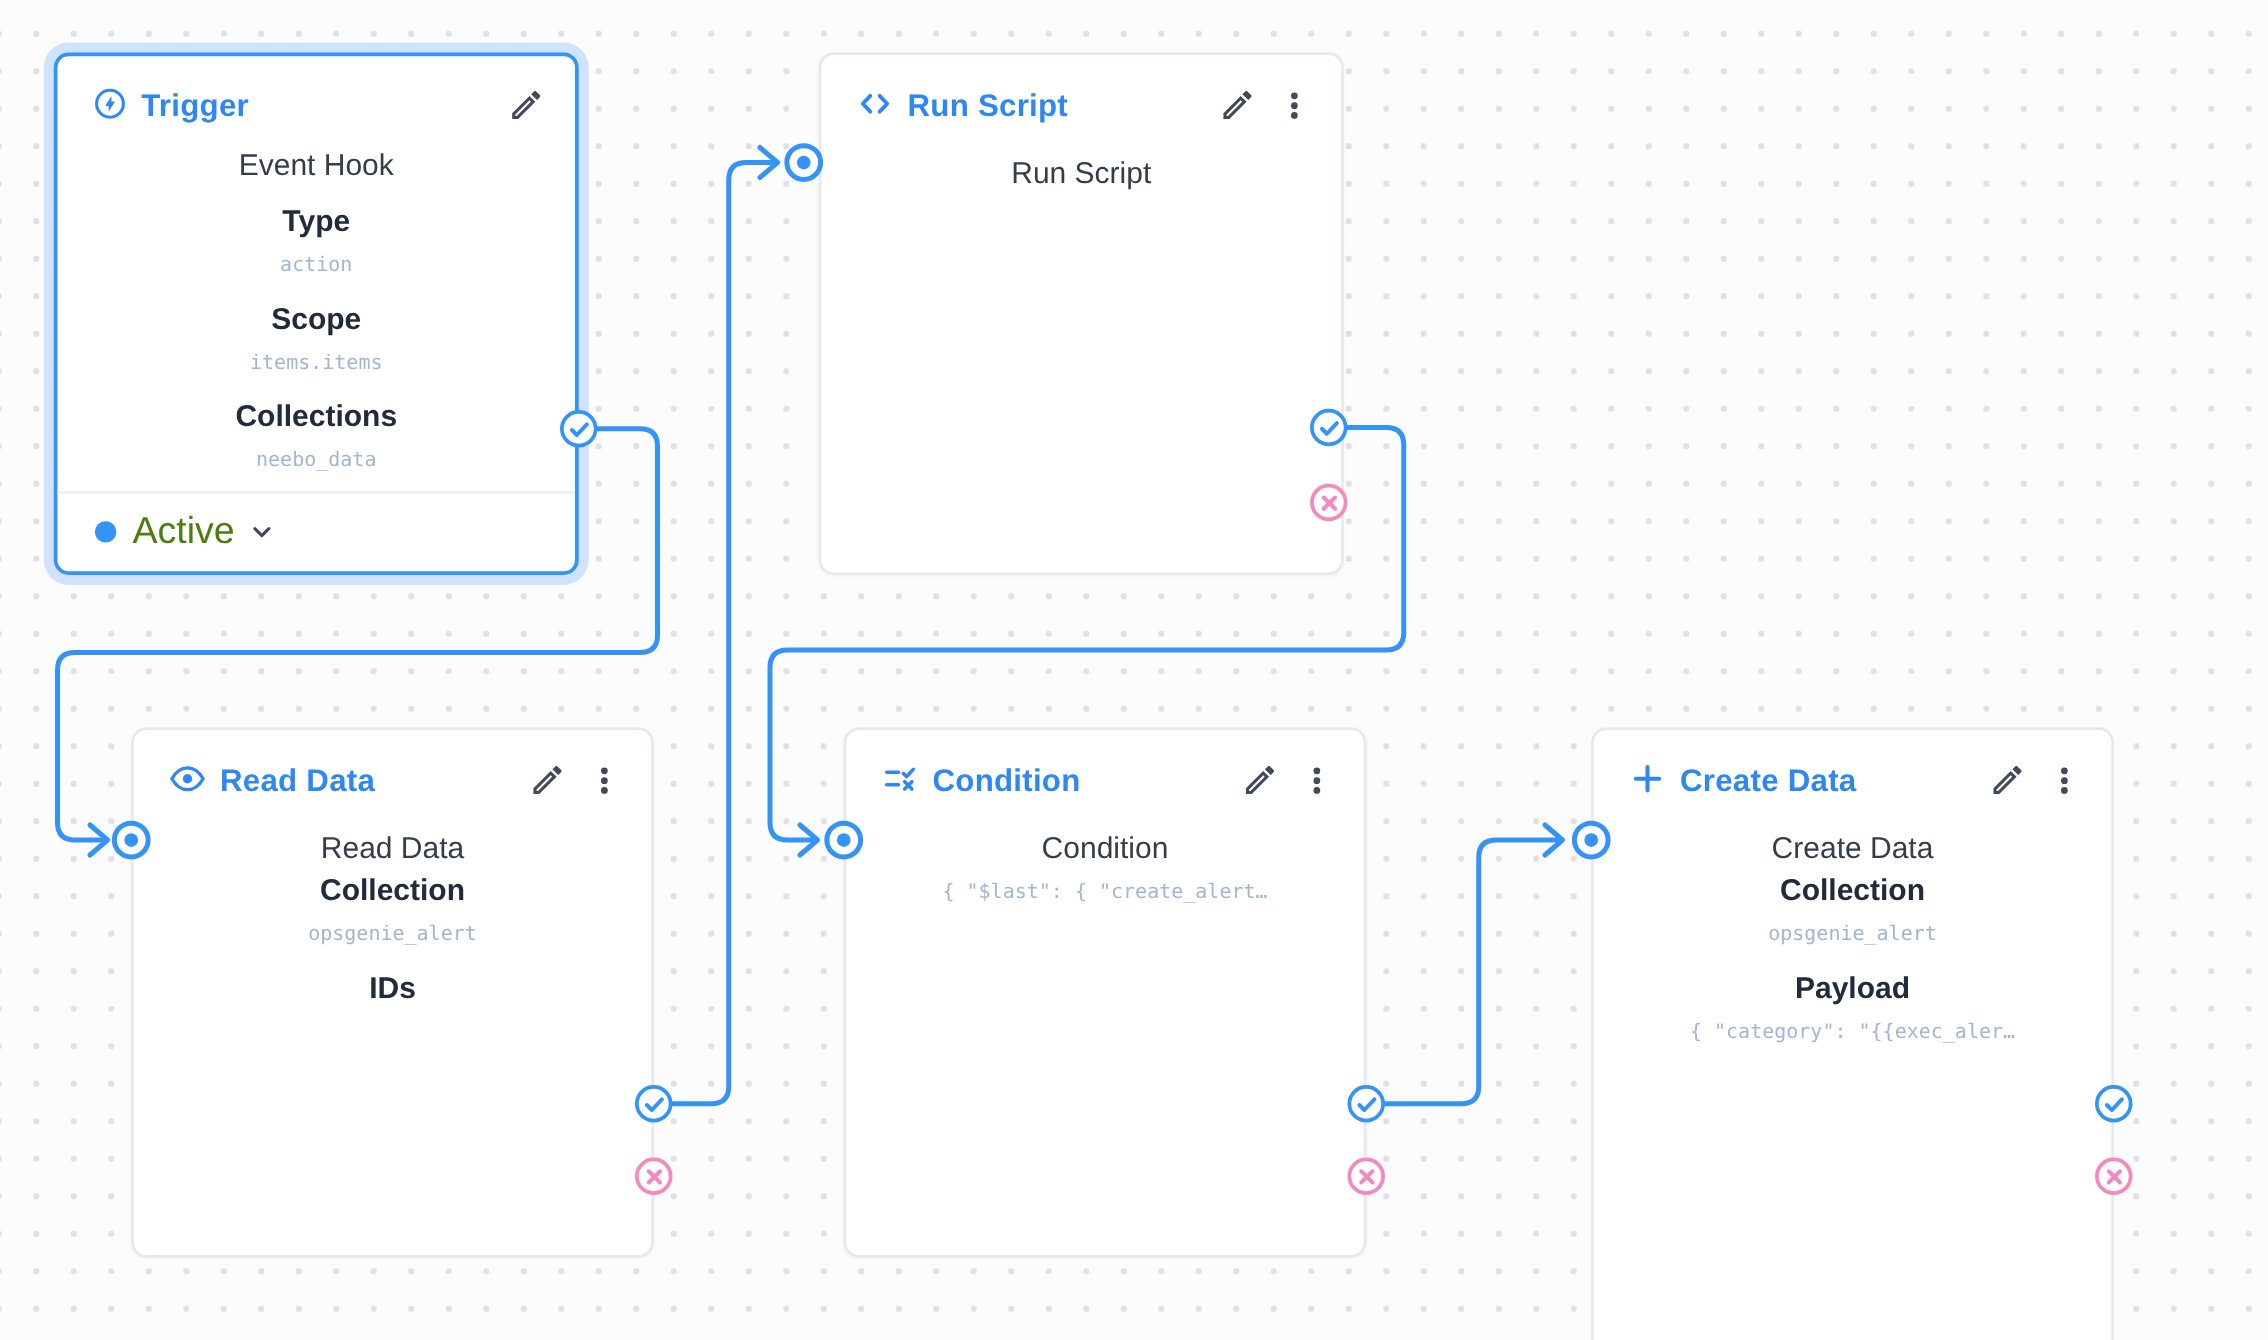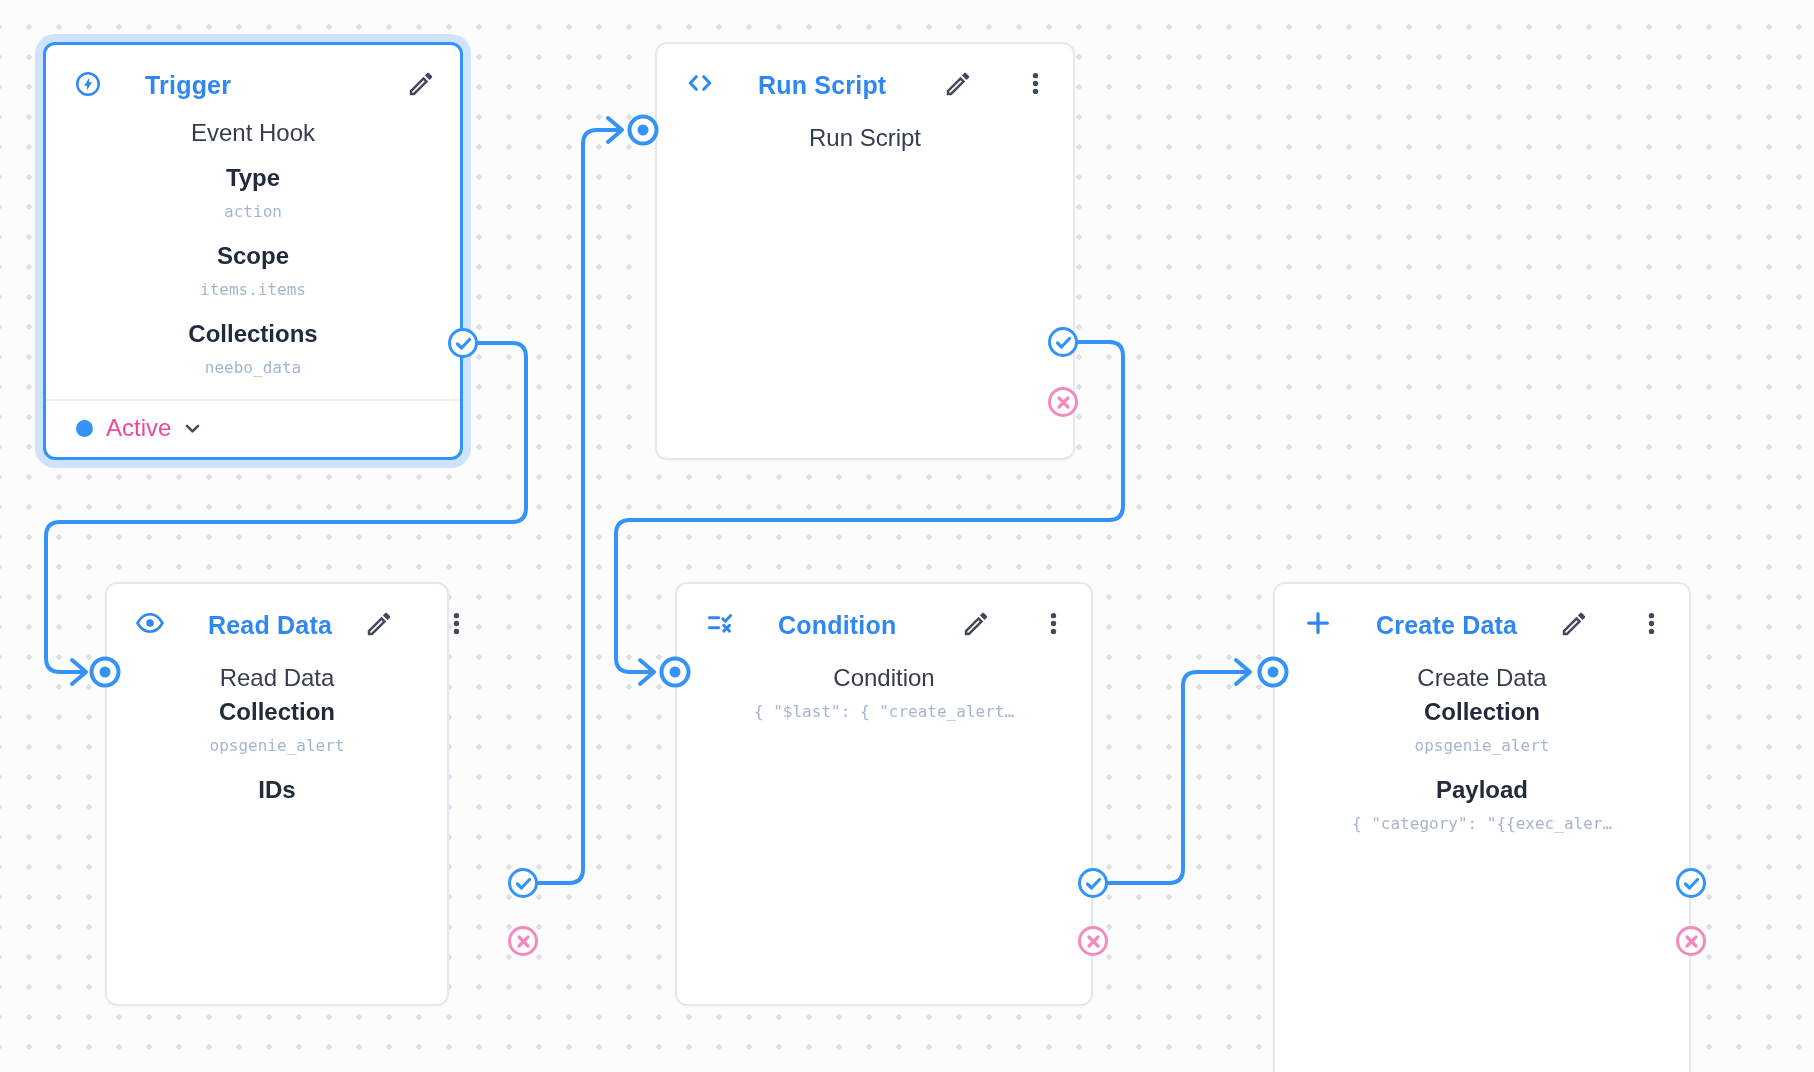--- a/index.html
+++ b/index.html
@@ -18,21 +18,21 @@
 
   .node{
     position:absolute;background:#ffffff;border:2px solid #e5e8ee;border-radius:12px;
     box-sizing:border-box;z-index:1;box-shadow:0 1px 3px rgba(40,50,70,.04);
   }
   .node.selected{
     border:3px solid #3493f8;
     box-shadow:0 0 0 8px #cfe3fd;
   }
   .node-header{
-    display:flex;align-items:center;padding:24px 24px 0 28px;gap:32px;
+    display:flex;align-items:center;padding:24px 24px 0 28px;
   }
   .node-title{
     color:#2f87f4;font-size:25px;font-weight:700;letter-spacing:.2px;
     margin-left:11px;flex:1 1 auto;white-space:nowrap;
   }
   .hicon{flex:0 0 auto;display:block;}
   .hbtn{flex:0 0 auto;background:none;border:none;padding:0;cursor:pointer;display:block;}
   .hbtn + .hbtn{margin-left:17px;}
 
   .node-body{padding:0 32px;text-align:center;}
@@ -46,21 +46,21 @@
     font-family:"DejaVu Sans Mono",monospace;font-size:16px;color:#a3b6d0;line-height:33px;
     white-space:nowrap;overflow:hidden;text-overflow:clip;max-width:100%;
   }
   .tight{margin-top:14px;}
 
   .status-row{
     position:absolute;left:0;right:0;bottom:0;border-top:2px solid #eef0f4;
     display:flex;align-items:center;padding:13px 26px 15px 30px;cursor:pointer;
   }
   .status-dot{width:17px;height:17px;border-radius:50%;background:#3493f8;flex:0 0 auto;}
-  .status-label{font-size:24px;color:#ec4899;margin:0 10px 0 13px;font-weight:400;}
+  .status-label{font-size:30px;color:#4d7c0f;margin:0 10px 0 13px;font-weight:400;}
 
   .port{
     position:absolute;box-sizing:border-box;background:#fff;border-radius:50%;
     transform:translate(-50%,-50%);z-index:3;display:flex;align-items:center;justify-content:center;
   }
   .port.io{width:31px;height:31px;border:4px solid #3493f8;}
   .port.io::after{content:"";width:11px;height:11px;border-radius:50%;background:#3493f8;}
   .port.ok{width:30px;height:30px;border:3.5px solid #3493f8;}
   .port.no{width:30px;height:30px;border:3.5px solid #f489bf;}
   .port svg{display:block;}
@@ -139,21 +139,21 @@
             <circle cx="12" cy="12" r="2.4" fill="#424a5a"></circle>
             <circle cx="12" cy="19" r="2.4" fill="#424a5a"></circle>
           </svg>
       </button>
     </div>
     <div class="node-body">
       <div class="in-label">Run Script</div>
     </div>
   </div>
 
-  <div class="node" style="left:105px;top:582px;width:344px;height:424px;">
+  <div class="node" style="left:105px;top:582px;width:418px;height:424px;">
     <div class="node-header">
       <span class="hicon">
         <svg width="30" height="30" viewBox="0 0 24 24">
             <path d="M2 12c2.8-5 6.3-7 10-7s7.2 2 10 7c-2.8 5-6.3 7-10 7s-7.2-2-10-7z" fill="none" stroke="#2f87f4" stroke-width="2.1"></path>
             <circle cx="12" cy="12" r="3" fill="#2f87f4"></circle>
           </svg>
       </span>
       <span class="node-title">Read Data</span>
       <button class="hbtn">
         <svg width="30" height="30" viewBox="0 0 24 24">

